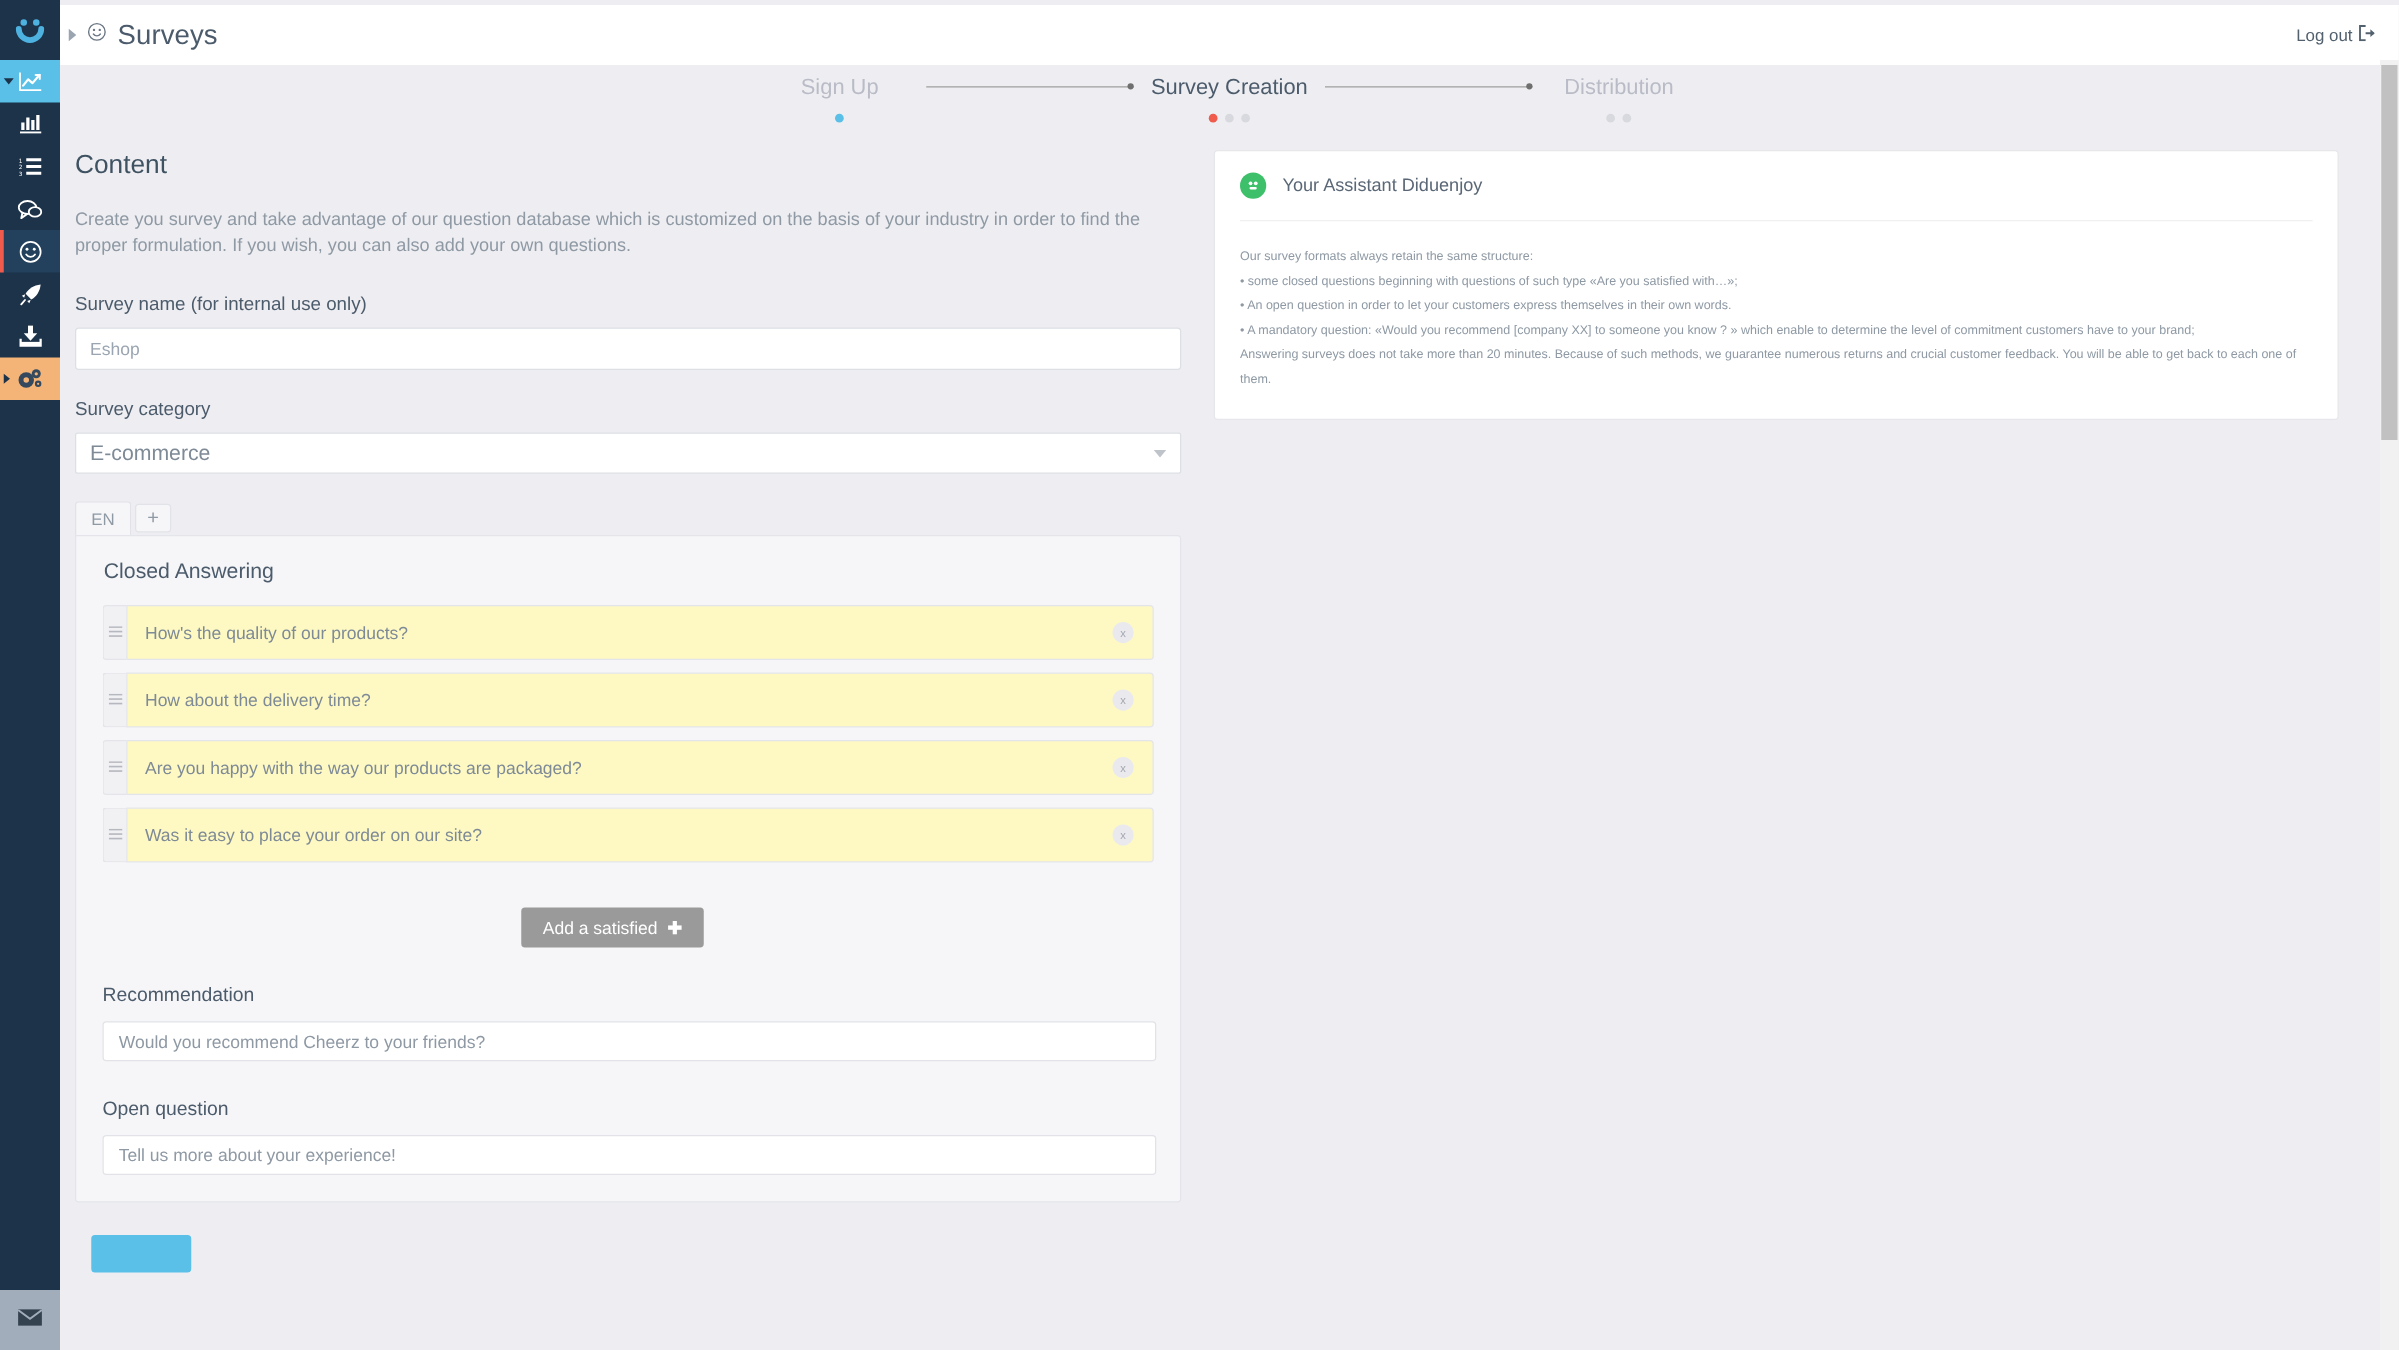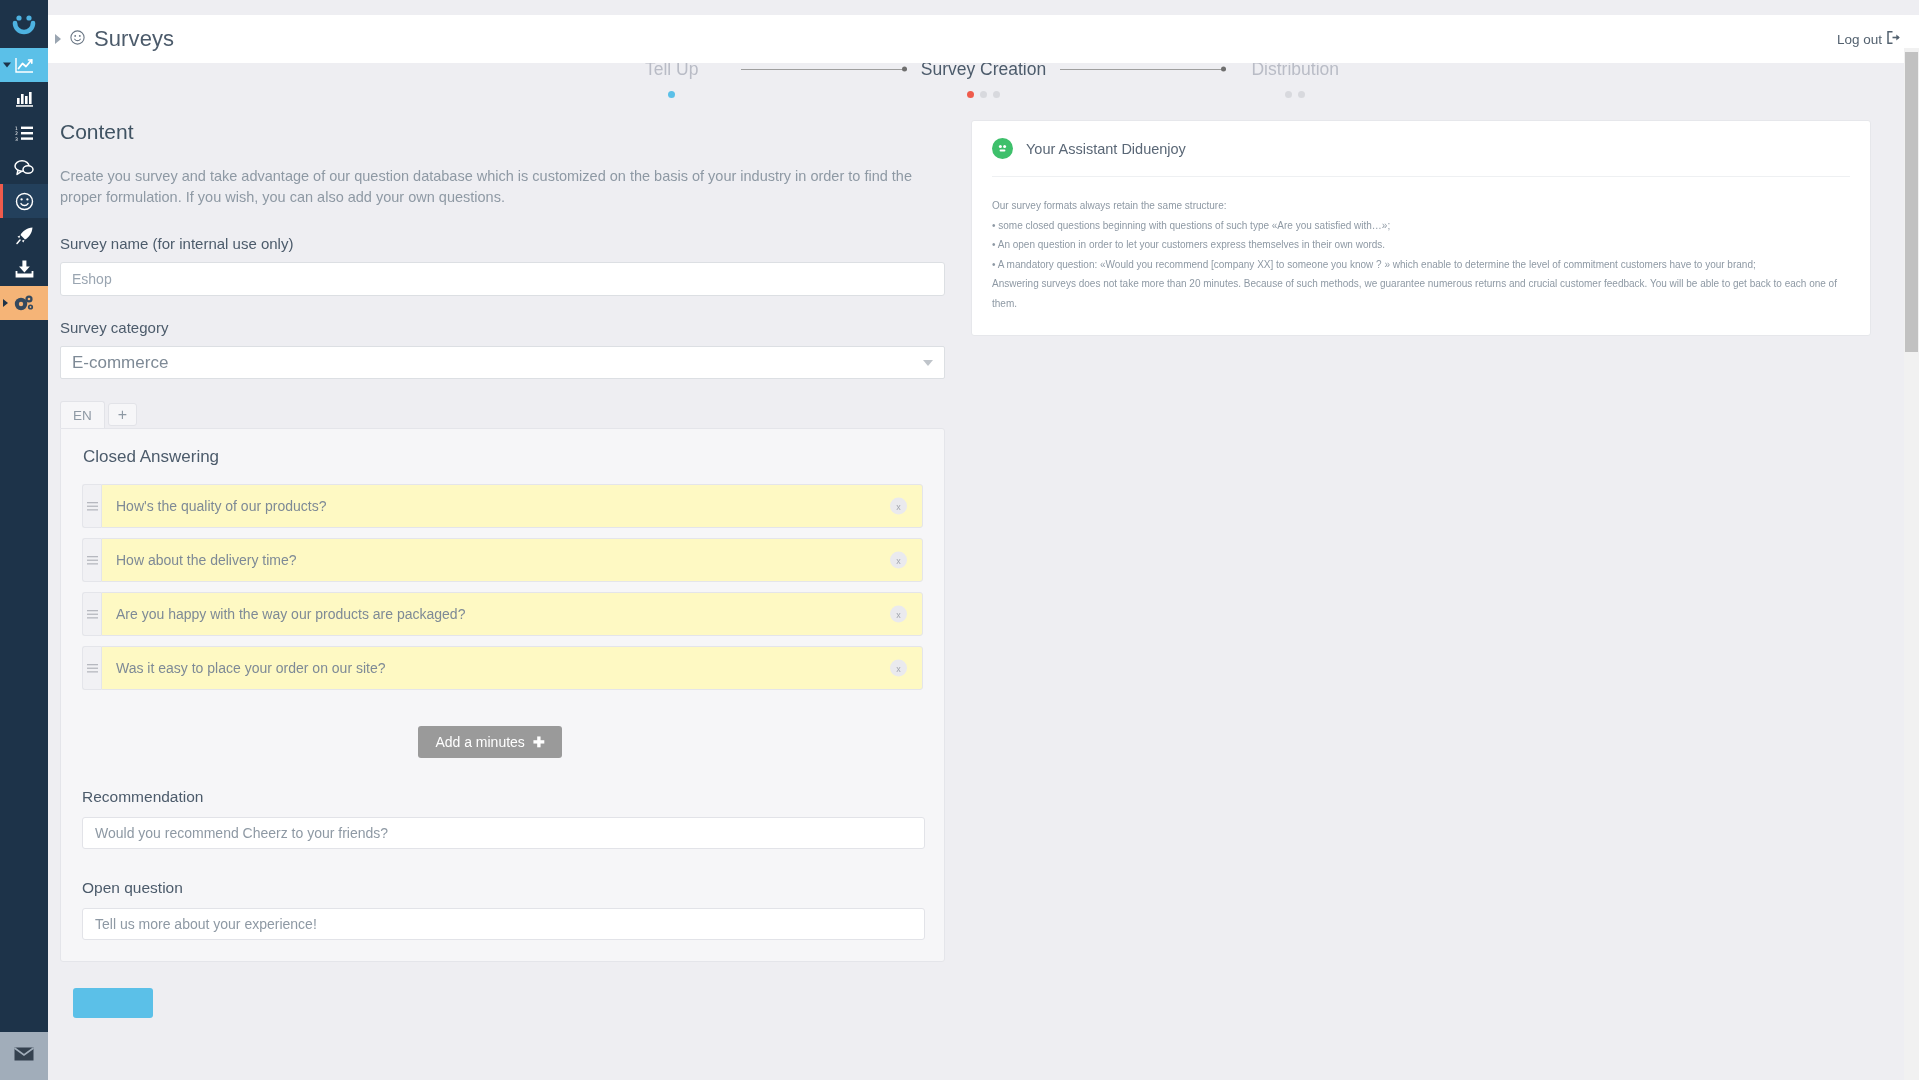--- a/index.html
+++ b/index.html
@@ -61,21 +61,21 @@
   .nav-spacer { flex: 1 1 auto; }
   .nav-bottom {
     height: 48px; width: 48px;
     background: #a1adba;
     display: flex; align-items: center; justify-content: center;
     flex: 0 0 48px;
   }
 
   
   #topbar {
-    position: absolute; left: 48px; top: 15px;
+    position: absolute; left: 48px; top: 4px;
     width: 1871px; height: 48px;
     background: #ffffff;
     display: flex; align-items: center;
     z-index: 30;
   }
   .collapse-arrow {
     margin-left: 7px;
     width: 0; height: 0;
     border-left: 6px solid #9aa5b1;
     border-top: 5px solid transparent;
@@ -512,21 +512,21 @@
         <path d="M9.3 3.4 L12.8 6.5 L9.3 9.6 Z" fill="#53616f"></path>
       </svg>
     </span>
   </div>
 </div>
 
 <div id="canvas">
 
   <div id="stepper">
     <div class="step">
-      <div class="step-label">Tell Up</div>
+      <div class="step-label">Sign Up</div>
       <div class="step-dots">
         <span class="dot blue"></span>
       </div>
     </div>
     <div class="connector">
       <div class="line"></div>
       <div class="endcap"></div>
     </div>
     <div class="step current">
       <div class="step-label">Survey Creation</div>
@@ -633,21 +633,21 @@
             </span>
           </div>
           <div class="q-box">
             <span class="q-text">Was it easy to place your order on our site?</span>
             <span class="q-del">x</span>
           </div>
         </div>
 
         <div class="add-q-wrap">
           <button class="add-q-btn">
-            <span>Add a minutes</span>
+            <span>Add a satisfied</span>
             <span class="plus-glyph">✚</span>
           </button>
         </div>
 
         <div class="sub-label">Recommendation</div>
         <div class="sub-input">
           <span>Would you recommend Cheerz to your friends?</span>
         </div>
 
         <div class="sub-label">Open question</div>

